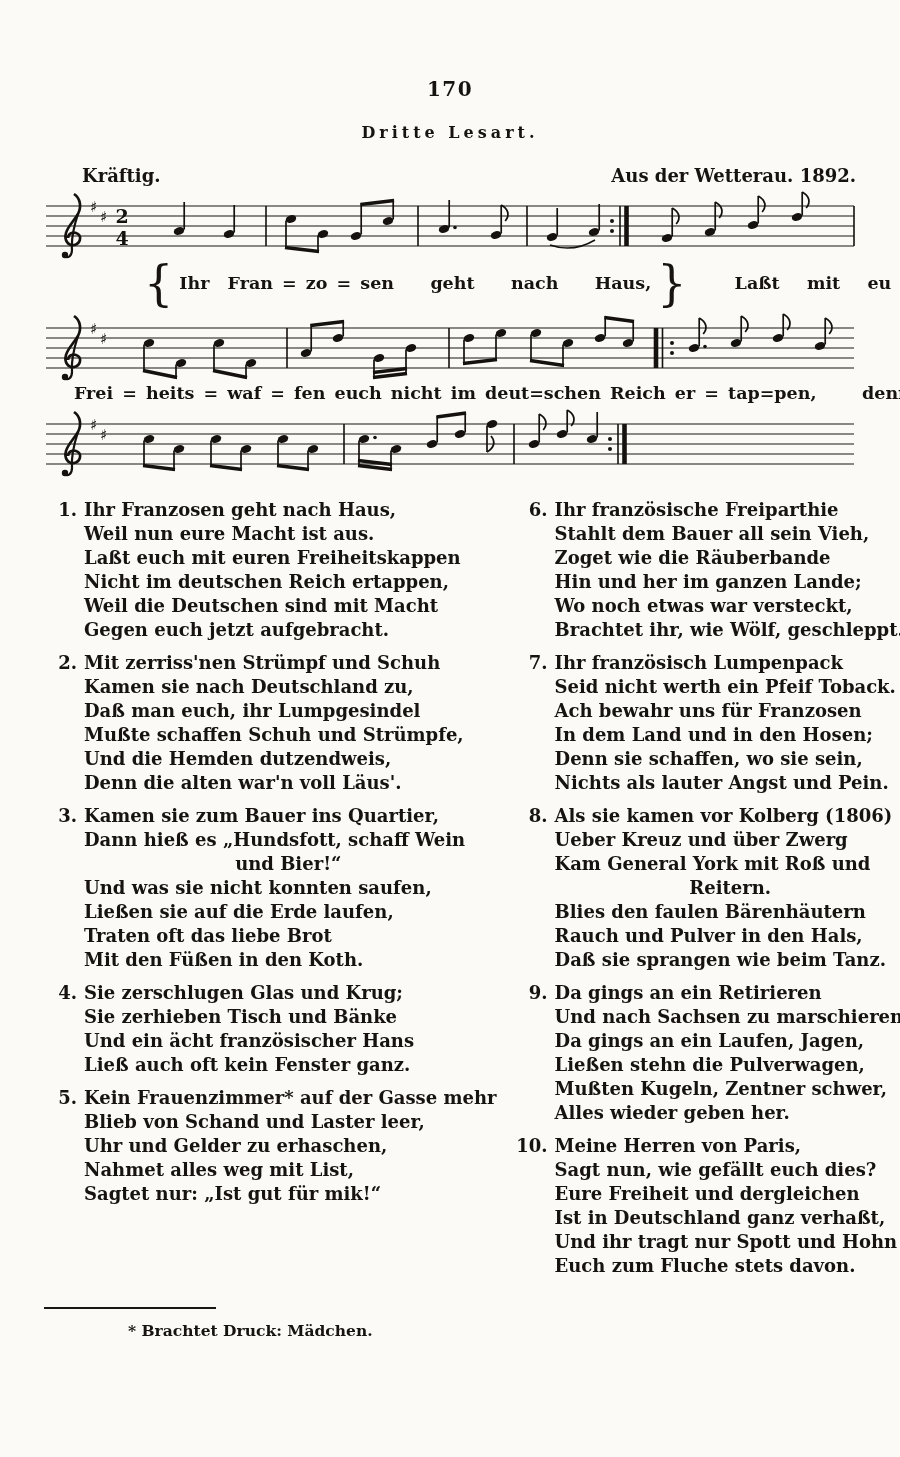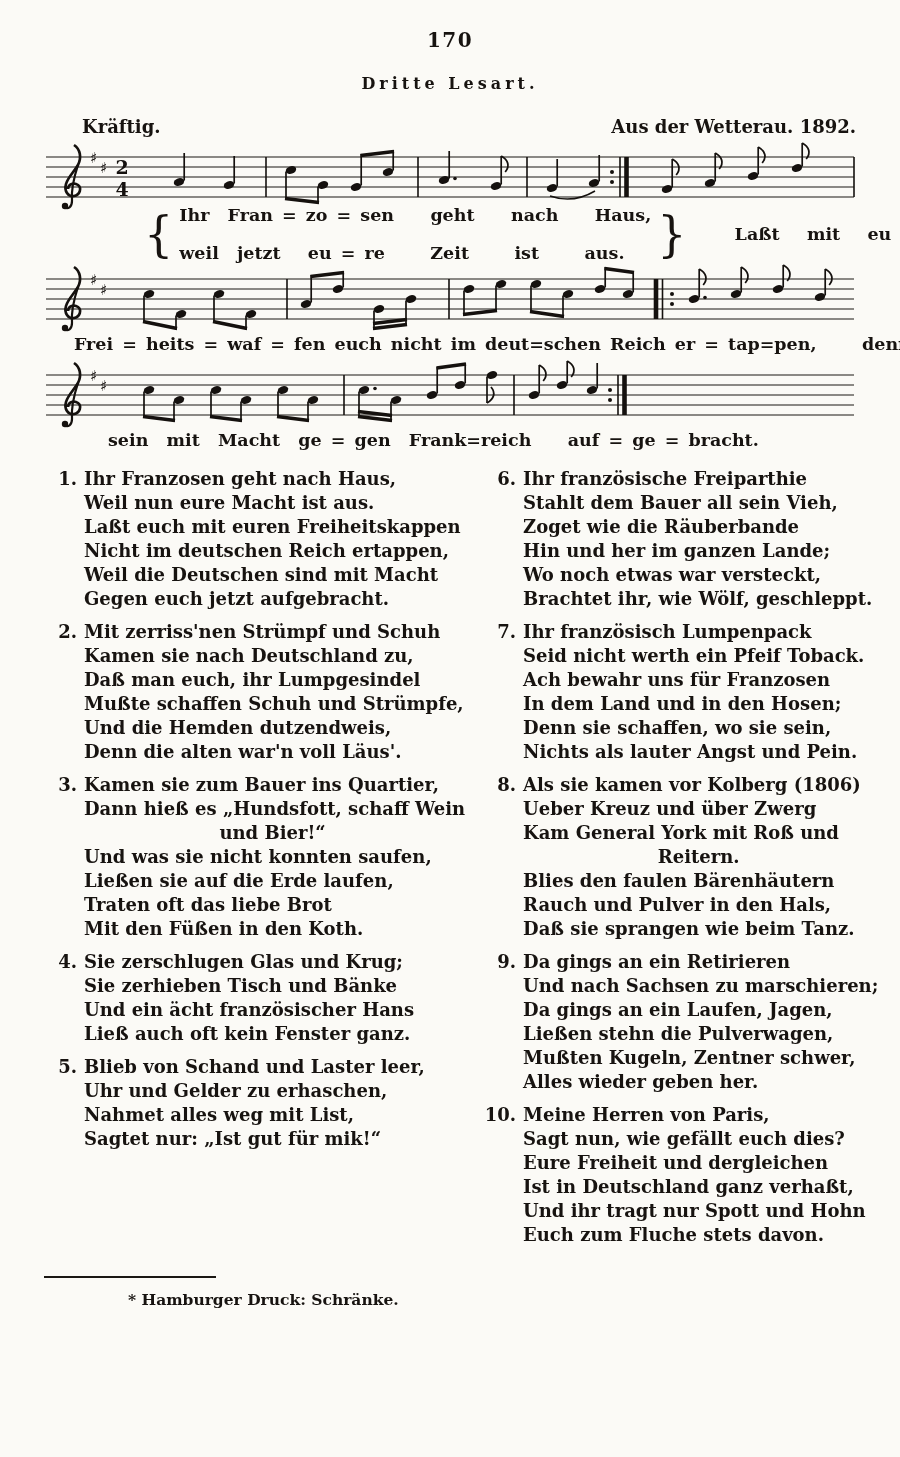--- a/index.html
+++ b/index.html
@@ -1,20 +1,20 @@
 <!DOCTYPE html>
 <html lang="de"><head>
 <meta charset="utf-8">
 <style>
   html,body{margin:0;padding:0;background:#e8e6e1;}
   .page{
     width:900px;height:1457px;box-sizing:border-box;position:relative;overflow:hidden;
     background:#fbfaf6;color:#171310;
     font-family:"DejaVu Serif","Liberation Serif",serif;font-weight:700;
-    padding:28px 44px 0 44px;
+    padding:77px 44px 0 44px;
   }
   .pagenum{text-align:center;font-size:20px;letter-spacing:1.5px;}
   .title{text-align:center;font-size:16px;letter-spacing:4px;margin-top:22px;}
   .mhead{display:flex;justify-content:space-between;align-items:baseline;font-size:18px;margin-top:23px;}
   .tempo{margin-left:38px;}
   svg.staff{display:block;width:812px;height:76px;margin-top:2px;}
   svg.staff .sl path{stroke:#1b1713;stroke-width:1.2;}
   svg.staff .stems path{stroke:#15110e;stroke-width:1.7;fill:none;}
   svg.staff .beams path{stroke:#15110e;stroke-width:3.6;fill:none;}
   svg.staff .bars path{stroke:#15110e;stroke-width:1.6;fill:none;}
@@ -138,21 +138,20 @@
     <g>
       <circle cx="568" cy="33" r="2" fill="#15110e"></circle>
         <circle cx="568" cy="43" r="2" fill="#15110e"></circle>
     </g>
   </svg>
 
   <div class="s1l">
     <span class="brace">{</span>
     <div class="stack">
       <div class="lyr">Ihr  Fran = zo = sen    geht    nach    Haus,</div>
-      <div class="lyr">weil  jetzt   eu = re     Zeit     ist     aus.</div>
     </div>
     <span class="brace">}</span>
     <span class="lyr cont">Laßt   mit   eu = ren</span>
   </div>
 
   <svg class="staff" viewBox="0 0 812 76">
     <defs>
         <g id="nh2">
           <ellipse rx="5.3" ry="3.8" transform="rotate(-18)" fill="#15110e"></ellipse>
         </g>
@@ -317,21 +316,20 @@
         <path d="M470,18 V58"></path>
       <path d="M574,18 V58"></path>
         <path class="thick" d="M580.5,18 V58"></path>
     </g>
     <g>
       <circle cx="566" cy="33" r="2" fill="#15110e"></circle>
         <circle cx="566" cy="43" r="2" fill="#15110e"></circle>
     </g>
   </svg>
 
-  <div class="lyr s3l">sein  mit  Macht  ge = gen  Frank=reich    auf = ge = bracht.</div>
 
   <div class="verses">
     <div class="vcol">
 
         <div class="verse">
           <div class="vnum">1.</div>
           <div class="vlines">
             <div class="vline">Ihr Franzosen geht nach Haus,</div>
             <div class="vline">Weil nun eure Macht ist aus.</div>
             <div class="vline">Laßt euch mit euren Freiheitskappen</div>
@@ -372,20 +370,21 @@
             <div class="vline">Sie zerschlugen Glas und Krug;</div>
             <div class="vline">Sie zerhieben Tisch und Bänke</div>
             <div class="vline">Und ein ächt französischer Hans</div>
             <div class="vline">Ließ auch oft kein Fenster ganz.</div>
           </div>
         </div>
 
         <div class="verse">
           <div class="vnum">5.</div>
           <div class="vlines">
+            <div class="vline">Kein Frauenzimmer* auf der Gasse mehr</div>
             <div class="vline">Blieb von Schand und Laster leer,</div>
             <div class="vline">Uhr und Gelder zu erhaschen,</div>
             <div class="vline">Nahmet alles weg mit List,</div>
             <div class="vline">Sagtet nur: „Ist gut für mik!“</div>
           </div>
         </div>
       </div>
     <div class="vcol">
 
         <div class="verse">
@@ -446,15 +445,15 @@
             <div class="vline">Ist in Deutschland ganz verhaßt,</div>
             <div class="vline">Und ihr tragt nur Spott und Hohn</div>
             <div class="vline">Euch zum Fluche stets davon.</div>
           </div>
         </div>
       </div>
   </div>
 
 
   <hr class="fnrule">
-  <div class="footnote">* Hamburger Druck: Schränke.</div>
+  <div class="footnote">* Brachtet Druck: Mädchen.</div>
 
 </div>
 
 </body></html>

